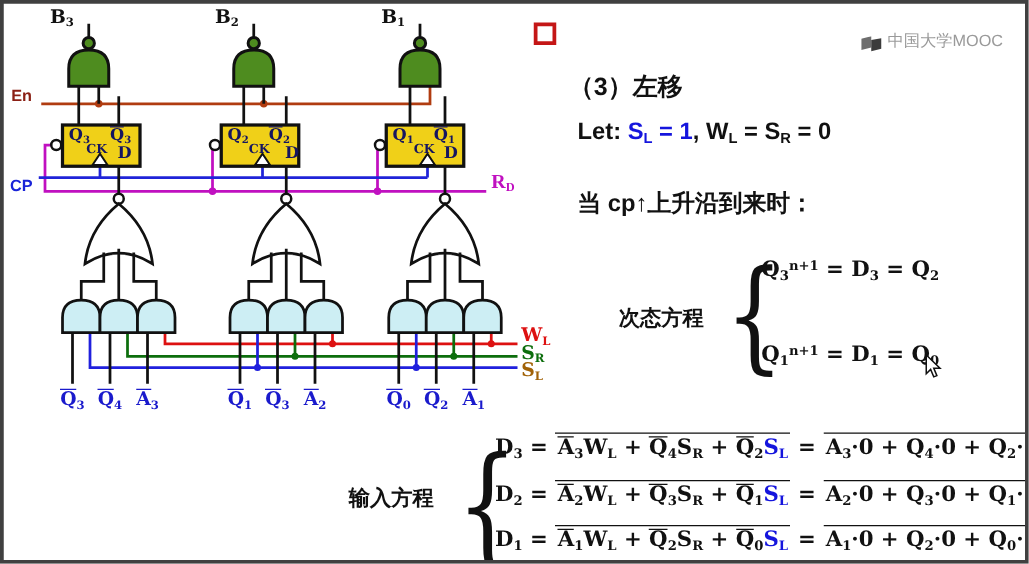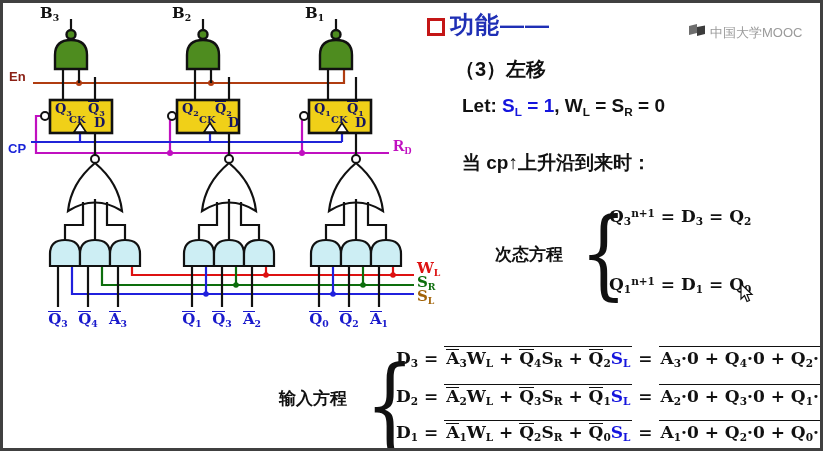--- a/index.html
+++ b/index.html
@@ -13,21 +13,21 @@
   .tok{white-space:pre;}
   .tok .tm{display:inline;}
   .tok .tm.ov{display:inline-block;border-top:1.7px solid currentColor;line-height:1.05;}
   sub{font-size:62%;vertical-align:-0.32em;line-height:0;}
   sup{font-size:62%;vertical-align:0.5em;line-height:0;}
   .c-blue{color:#1515dd;}
   .ovgrp{display:inline-block;border-top:1.9px solid #111;padding:2px 2px 0 2px;line-height:1.1;}
   
   .title{font-size:24px;font-weight:bold;color:#1f2fb5;letter-spacing:1px;}
   .bullet{width:12px;height:12px;border:3.5px solid #c41616;background:#fff;}
-  .watermark{font-size:13px;color:#9a9a9a;display:flex;align-items:flex-start;gap:4px;}
+  .watermark{font-size:13px;color:#9a9a9a;display:flex;align-items:flex-end;gap:4px;}
   .h-sub{font-size:20px;font-weight:bold;color:#111;}
   .let-line{font-size:19px;font-weight:bold;}
   .when-line{font-size:19px;font-weight:bold;}
   .eq{font-family:"DejaVu Serif",serif;font-weight:bold;font-size:17px;color:#111;}
   .eq-label{font-size:17px;font-weight:bold;color:#111;}
   .brace{font-family:"DejaVu Serif",serif;font-weight:normal;color:#111;
          transform-origin:left top;pointer-events:none;}
   
   .serifb{font-family:"DejaVu Serif",serif;font-weight:bold;}
   .b-label{font-size:15px;}
@@ -193,21 +193,20 @@
   <div class="abs serifb bot-label" style="left:70px;top:307px"><span class="tok"><span class="tm ov">Q</span><sub>4</sub></span></div>
   <div class="abs serifb bot-label" style="left:100px;top:307px"><span class="tok"><span class="tm ov">A</span><sub>3</sub></span></div>
   <div class="abs serifb bot-label" style="left:174px;top:307px"><span class="tok"><span class="tm ov">Q</span><sub>1</sub></span></div>
   <div class="abs serifb bot-label" style="left:204px;top:307px"><span class="tok"><span class="tm ov">Q</span><sub>3</sub></span></div>
   <div class="abs serifb bot-label" style="left:234px;top:307px"><span class="tok"><span class="tm ov">A</span><sub>2</sub></span></div>
   <div class="abs serifb bot-label" style="left:301px;top:307px"><span class="tok"><span class="tm ov">Q</span><sub>0</sub></span></div>
   <div class="abs serifb bot-label" style="left:331px;top:307px"><span class="tok"><span class="tm ov">Q</span><sub>2</sub></span></div>
   <div class="abs serifb bot-label" style="left:361px;top:307px"><span class="tok"><span class="tm ov">A</span><sub>1</sub></span></div>
 
   <div class="abs bullet" style="left:424px;top:15px"></div>
-  <div class="abs title" style="left:447px;top:6px">功能——</div>
 
   <div class="abs watermark" style="left:686px;top:21px">
     <svg width="17" height="13" viewBox="0 0 17 13">
       <path d="M0,2 L8,0 L8,9 L0,11 Z" fill="#6e6e6e"></path>
       <path d="M8,3 L16,1.5 L16,10 L8,12 Z" fill="#3c3c3c"></path>
     </svg>
     <span>中国大学MOOC</span>
   </div>
 
   <div class="abs h-sub" style="left:452px;top:53px">（3）左移</div>

